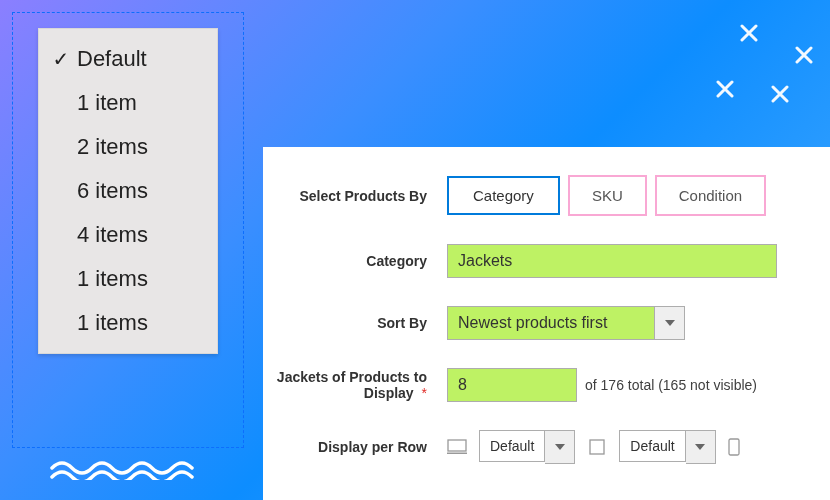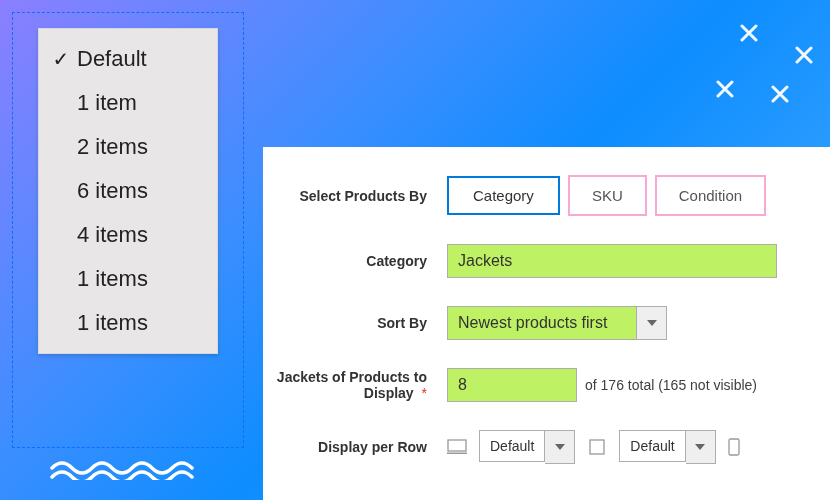--- a/index.html
+++ b/index.html
@@ -97,21 +97,21 @@
 
   .text-input {
     border: 1px solid #adadad;
     height: 34px;
     padding: 0 10px;
     font-size: 16px;
     color: #333;
     background: #bef264;
   }
   .text-input.wide { width: 330px; }
-  .text-input.med  { width: 190px; }
+  .text-input.med  { width: 208px; }
   .text-input.num  { width: 130px; }
 
   .select-wrap { display:flex; }
   .select-caret {
     border: 1px solid #adadad;
     border-left: none;
     width: 30px; height: 34px;
     display:flex; align-items:center; justify-content:center;
     background:#efefef;
     cursor:pointer;

